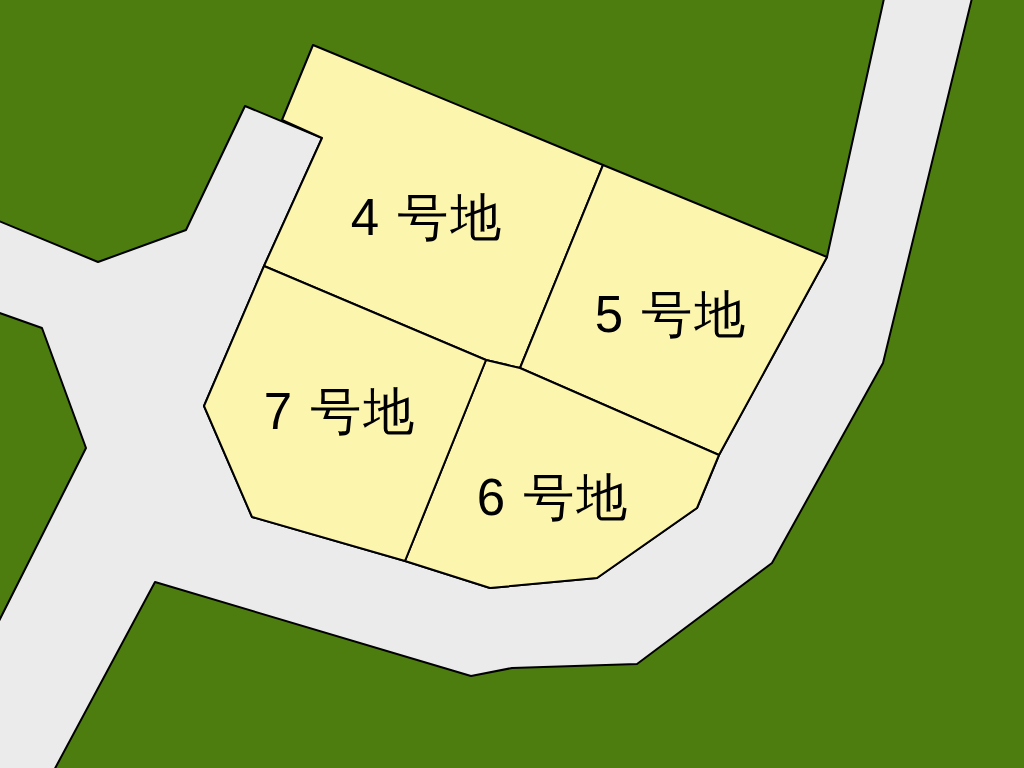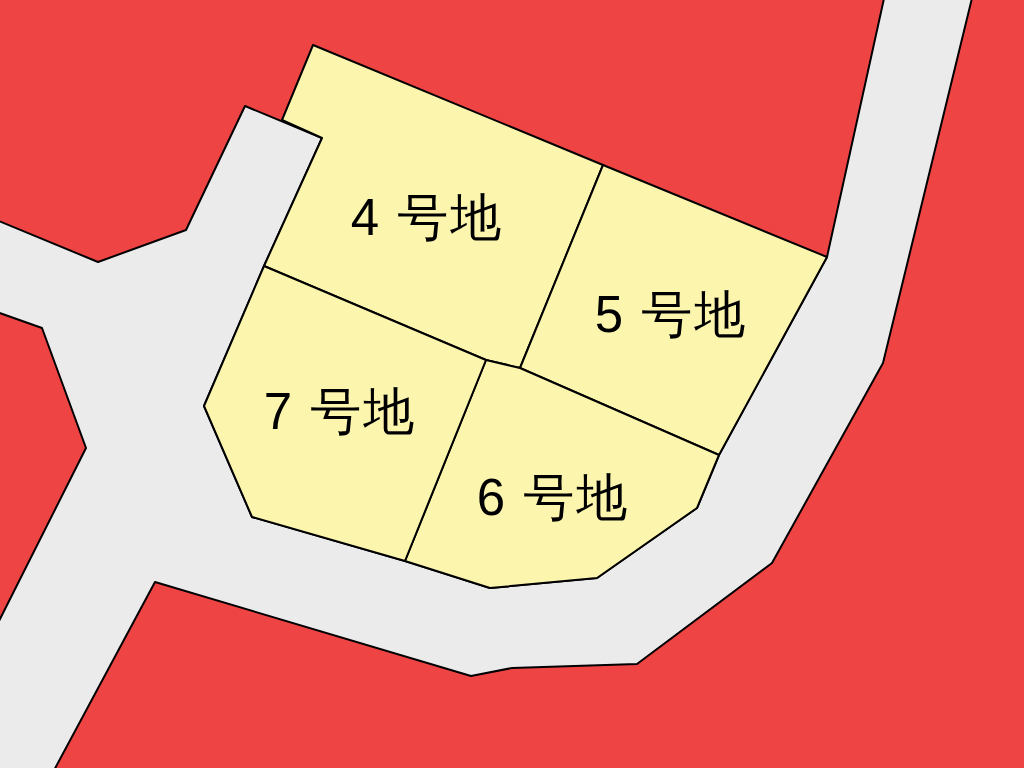--- a/index.html
+++ b/index.html
@@ -8,21 +8,21 @@
     background: #ffffff;
     width: 1024px;
     height: 768px;
     overflow: hidden;
     font-family: "Liberation Sans", sans-serif;
   }
   .stage {
     position: relative;
     width: 1024px;
     height: 768px;
-    background: #ef4444;
+    background: #4d7c0f;
   }
   svg.site-plan {
     display: block;
     width: 1024px;
     height: 768px;
   }
   svg.site-plan text {
     font-family: "Liberation Sans", "DejaVu Sans", sans-serif;
     letter-spacing: 2px;
   }

